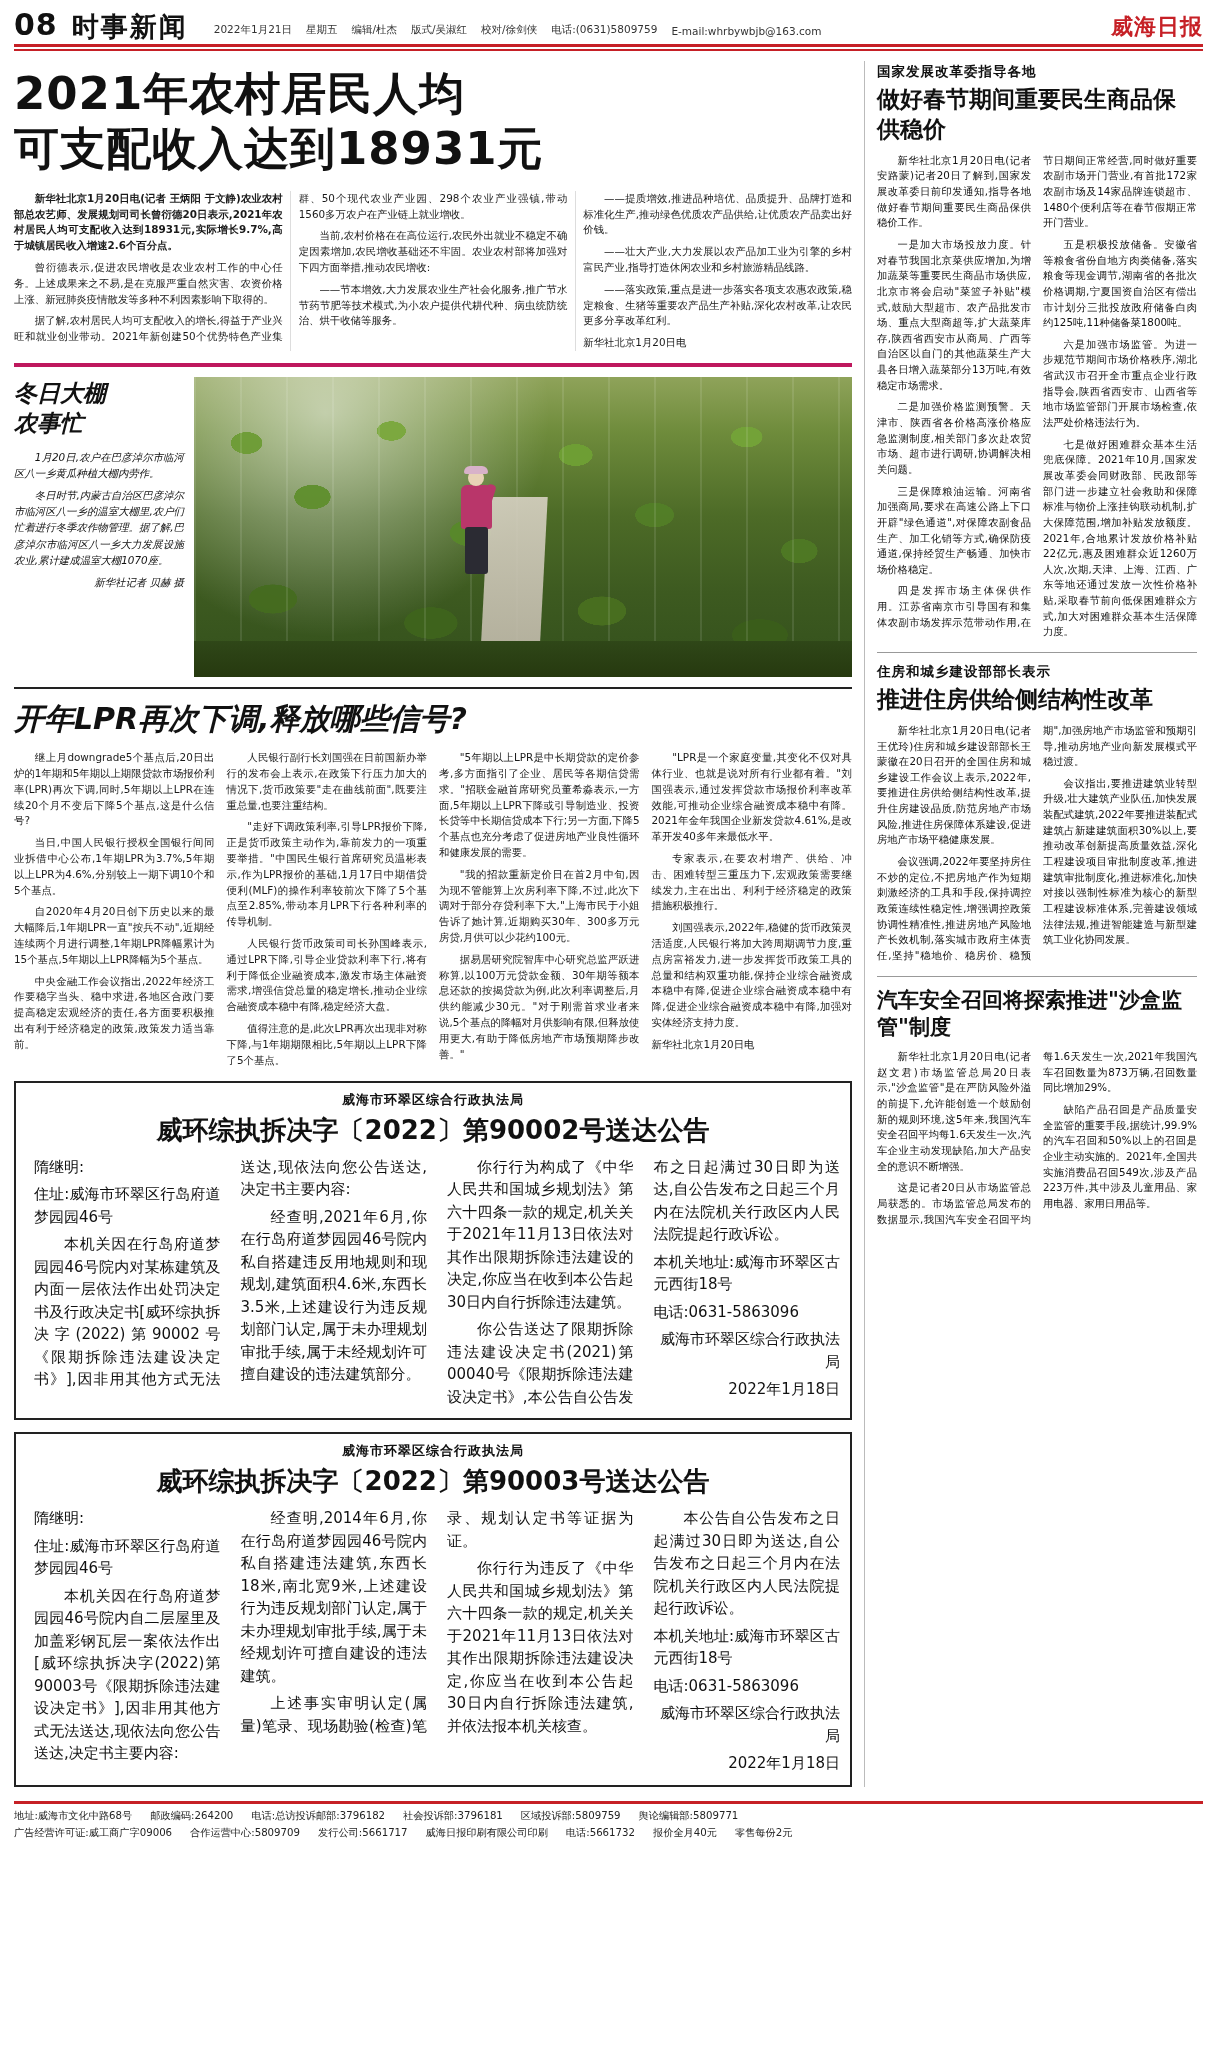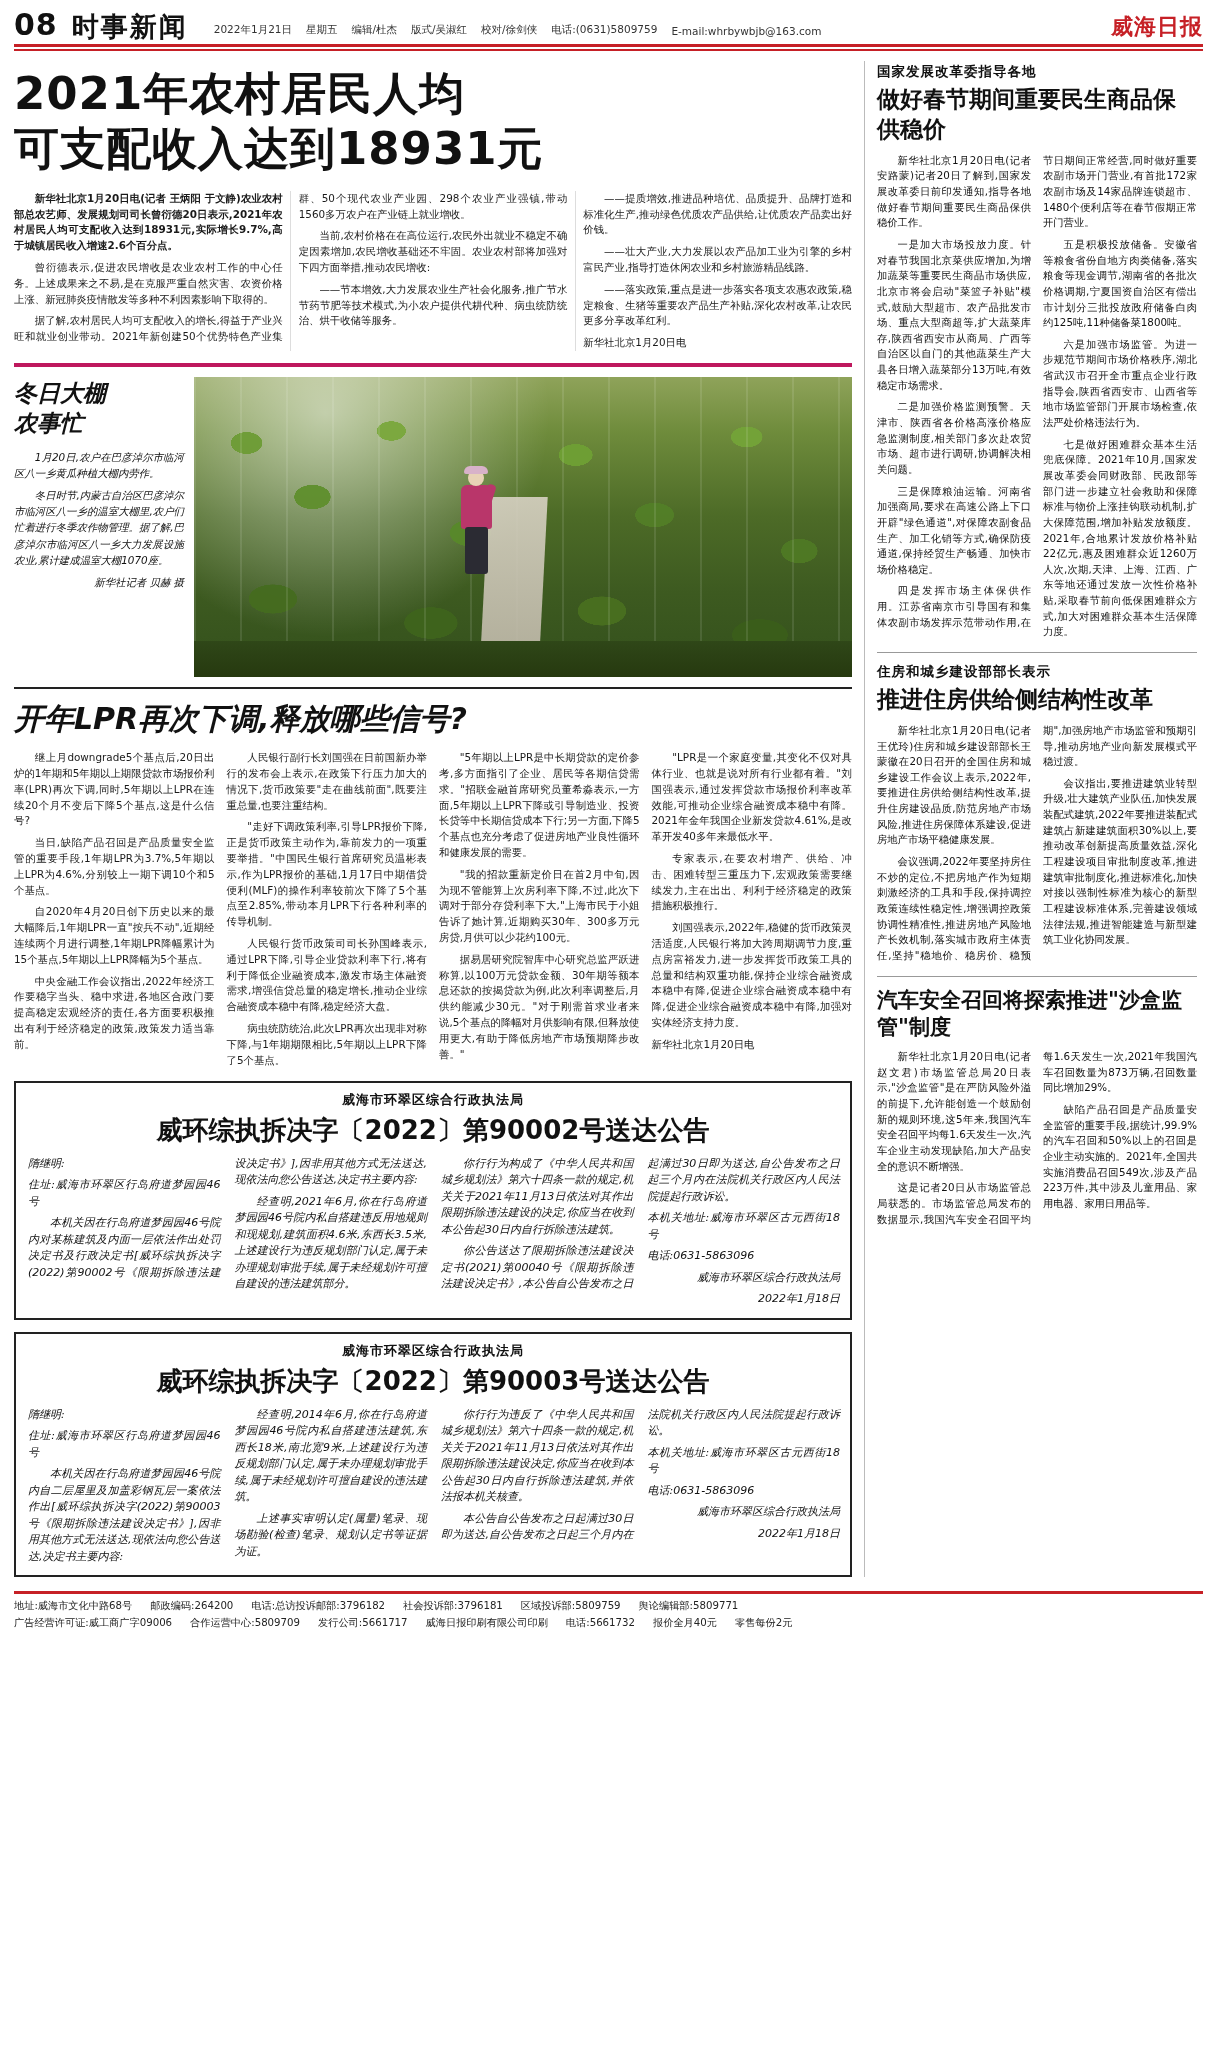--- a/index.html
+++ b/index.html
@@ -82,21 +82,21 @@
   .photo .person .legs { position:absolute; left:11px; top:57px; width:23px; height:47px; background:#2b2b33; border-radius:3px; }
   .photo .person .arm { position:absolute; left:30px; top:14px; width:9px; height:26px; background:#b9366a; transform:rotate(18deg); border-radius:4px; }
   .photo .ground { position:absolute; left:0; bottom:0; width:100%; height:12%;
       background:linear-gradient(180deg,#2f4718,#26390f); }
 
   
   .notice { border:2px solid #222; padding:8px 10px 10px 10px; margin-top:12px; }
   .notice .org { text-align:center; font-size:13px; font-weight:bold; letter-spacing:1px; }
   .notice .nt { text-align:center; font-size:26px; font-weight:bold; letter-spacing:0px; margin:4px 0 8px 0; }
   .notice .nbody { column-count:4; column-gap:12px; }
-  .notice .nbody p { font-size:11px; line-height:1.5; text-indent:2em; margin:0 0 5px 2px; text-align:justify;font-style:italic; }
+  .notice .nbody p { font-size:15px; line-height:1.5; text-indent:2em; margin:0 0 5px 8px; text-align:justify; }
   .notice .nbody p.noind { text-indent:0; }
   .notice .nbody p.right { text-align:right; text-indent:0; }
 
   
   .r-kicker { font-size:13.5px; font-weight:bold; letter-spacing:1px; margin:2px 0 4px 0; }
   .r-head { font-size:23px; font-weight:bold; line-height:1.3; margin:0 0 8px 0; letter-spacing:0px; }
   .r-head.small { font-size:21px; }
   .r-cols2 { column-count:2; column-gap:12px; }
   .r-cols2 p { font-size:10.3px; line-height:1.52; text-indent:2em; margin:0 0 6px 0; text-align:justify; }
   .r-sep { border-top:1px solid #999; margin:12px 0 10px 0; }
@@ -171,27 +171,27 @@
             <div class="head"></div>
             <div class="hat"></div>
           </div>
           <div class="ground"></div>
         </div>
       </div>
 
       <h2 class="hl2">开年LPR再次下调,释放哪些信号?</h2>
       <div class="cols4">
         <p class="t">继上月downgrade5个基点后,20日出炉的1年期和5年期以上期限贷款市场报价利率(LPR)再次下调,同时,5年期以上LPR在连续20个月不变后下降5个基点,这是什么信号?</p>
-        <p class="t">当日,缺陷产品召回是产品质量安全监管的重要手段,1年期LPR为3.7%,5年期以上LPR为4.6%,分别较上一期下调10个和5个基点。</p>
+        <p class="t">当日,中国人民银行授权全国银行间同业拆借中心公布,1年期LPR为3.7%,5年期以上LPR为4.6%,分别较上一期下调10个和5个基点。</p>
         <p class="t">自2020年4月20日创下历史以来的最大幅降后,1年期LPR一直"按兵不动",近期经连续两个月进行调整,1年期LPR降幅累计为15个基点,5年期以上LPR降幅为5个基点。</p>
         <p class="t">中央金融工作会议指出,2022年经济工作要稳字当头、稳中求进,各地区合政门要提高稳定宏观经济的责任,各方面要积极推出有利于经济稳定的政策,政策发力适当靠前。</p>
         <p class="t">人民银行副行长刘国强在日前国新办举行的发布会上表示,在政策下行压力加大的情况下,货币政策要"走在曲线前面",既要注重总量,也要注重结构。</p>
         <p class="t">"走好下调政策利率,引导LPR报价下降,正是货币政策主动作为,靠前发力的一项重要举措。"中国民生银行首席研究员温彬表示,作为LPR报价的基础,1月17日中期借贷便利(MLF)的操作利率较前次下降了5个基点至2.85%,带动本月LPR下行各种利率的传导机制。</p>
         <p class="t">人民银行货币政策司司长孙国峰表示,通过LPR下降,引导企业贷款利率下行,将有利于降低企业融资成本,激发市场主体融资需求,增强信贷总量的稳定增长,推动企业综合融资成本稳中有降,稳定经济大盘。</p>
-        <p class="t">病虫统防统治,此次LPR再次出现非对称下降,与1年期期限相比,5年期以上LPR下降了5个基点。</p>
+        <p class="t">值得注意的是,此次LPR再次出现非对称下降,与1年期期限相比,5年期以上LPR下降了5个基点。</p>
         <p class="t">"5年期以上LPR是中长期贷款的定价参考,多方面指引了企业、居民等各期信贷需求。"招联金融首席研究员董希淼表示,一方面,5年期以上LPR下降或引导制造业、投资长贷等中长期信贷成本下行;另一方面,下降5个基点也充分考虑了促进房地产业良性循环和健康发展的需要。</p>
         <p class="t">"我的招款重新定价日在首2月中旬,因为现不管能算上次房利率下降,不过,此次下调对于部分存贷利率下大,"上海市民于小姐告诉了她计算,近期购买30年、300多万元房贷,月供可以少花约100元。</p>
         <p class="t">据易居研究院智库中心研究总监严跃进称算,以100万元贷款金额、30年期等额本息还款的按揭贷款为例,此次利率调整后,月供约能减少30元。"对于刚需首求业者来说,5个基点的降幅对月供影响有限,但释放使用更大,有助于降低房地产市场预期降步改善。"</p>
         <p class="t">"LPR是一个家庭变量,其变化不仅对具体行业、也就是说对所有行业都有着。"刘国强表示,通过发挥贷款市场报价利率改革效能,可推动企业综合融资成本稳中有降。2021年金年我国企业新发贷款4.61%,是改革开发40多年来最低水平。</p>
         <p class="t">专家表示,在要农村增产、供给、冲击、困难转型三重压力下,宏观政策需要继续发力,主在出出、利利于经济稳定的政策措施积极推行。</p>
         <p class="t">刘国强表示,2022年,稳健的货币政策灵活适度,人民银行将加大跨周期调节力度,重点房富裕发力,进一步发挥货币政策工具的总量和结构双重功能,保持企业综合融资成本稳中有降,促进企业综合融资成本稳中有降,促进企业综合融资成本稳中有降,加强对实体经济支持力度。</p>
         <p class="t noind sig">新华社北京1月20日电</p>
       </div>
 
       <div class="notice">

